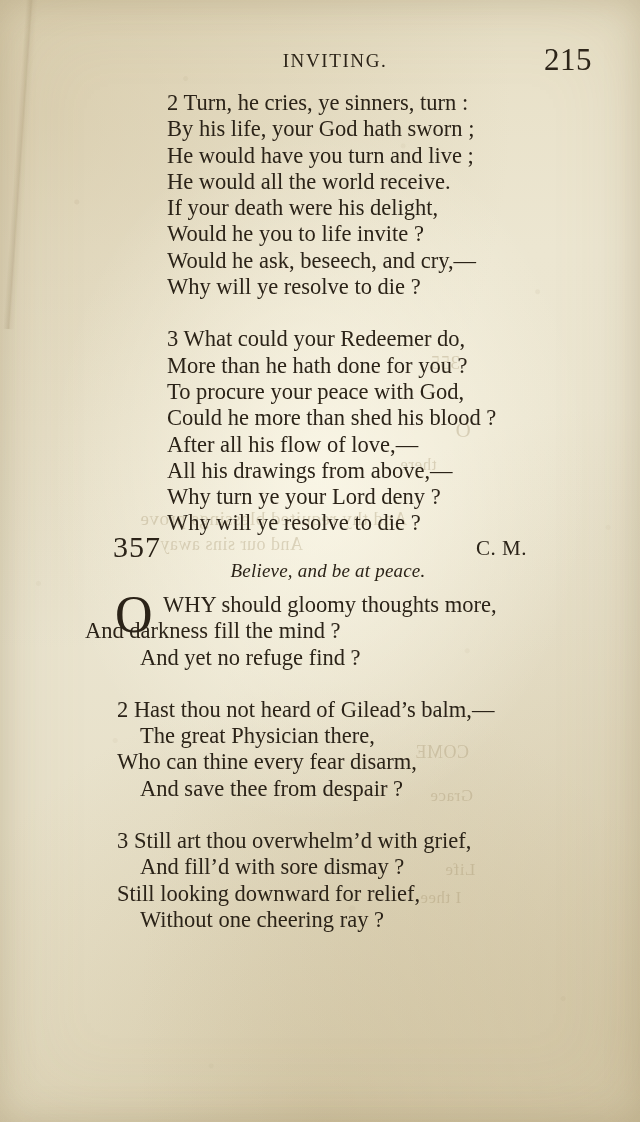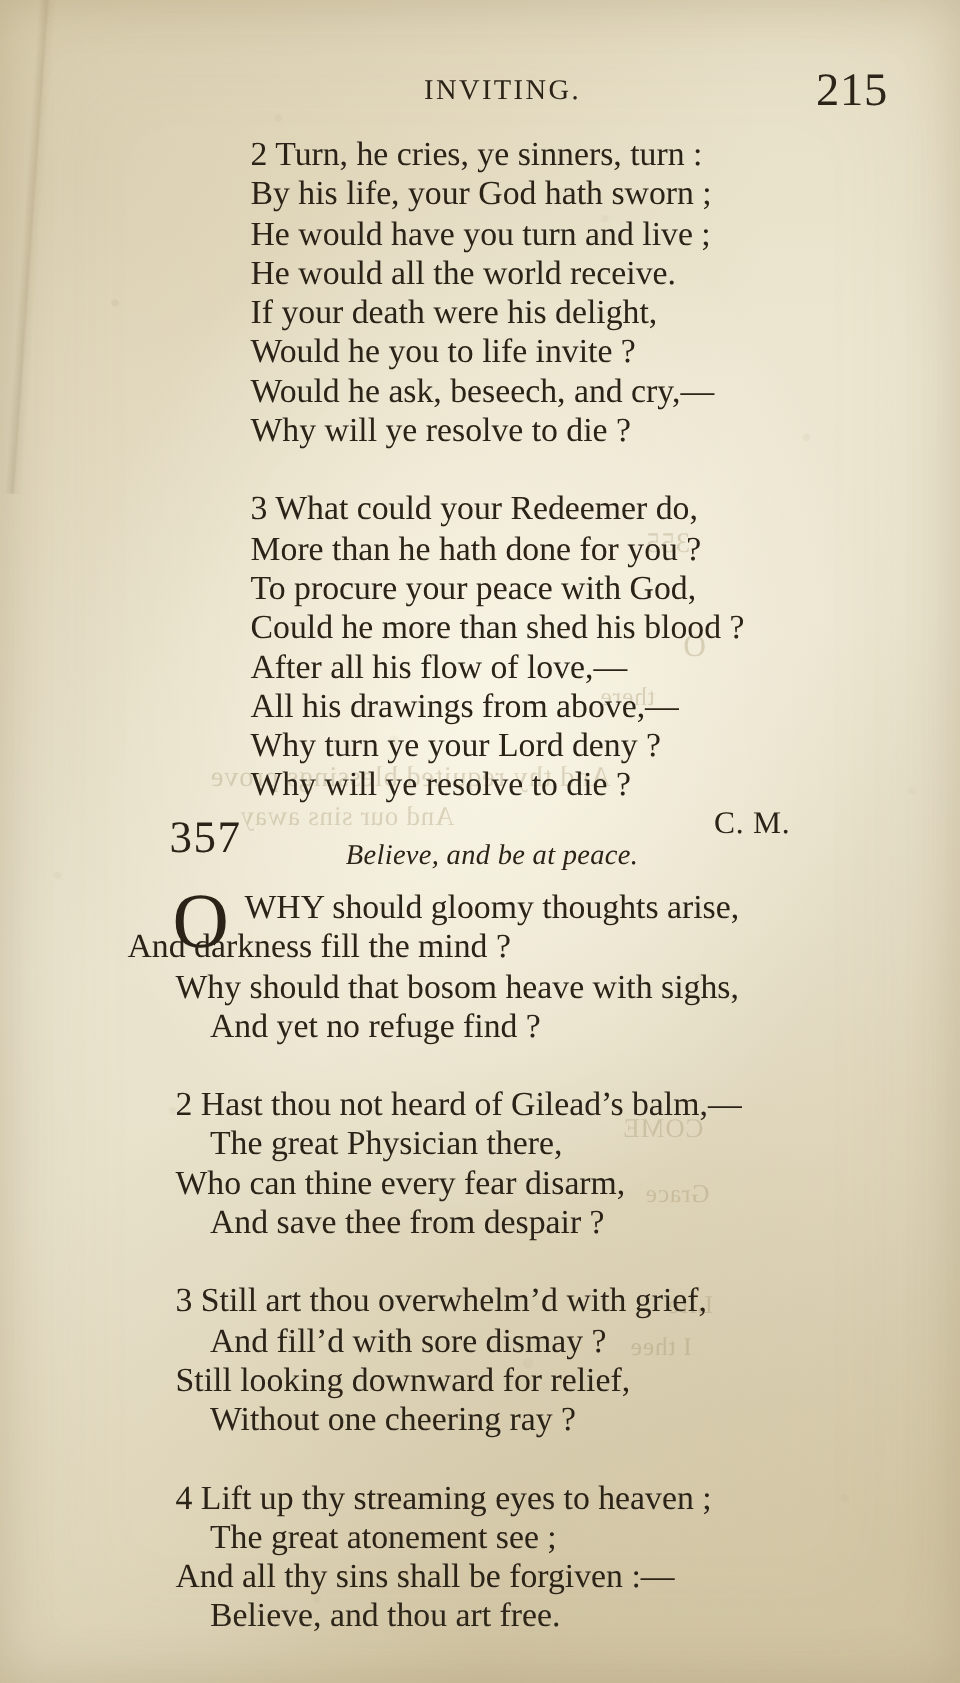--- a/index.html
+++ b/index.html
@@ -108,21 +108,21 @@
   .i2 { padding-left: 140px; font-family: Liberation Serif, serif; }   
   .stanza-gap { height: 26px; }
 
   
   .hymn-head {
     position: absolute;
     left: 0; right: 0;
   }
   .hymn-no {
     position: absolute;
-    left: 113px; top: 12px;
+    left: 113px; top: 0;
     font-size: 30px;
     letter-spacing: 1px;
   }
   .meter {
     position: absolute;
     right: 113px; top: 6px;
     font-size: 21px;
     letter-spacing: .5px;
   }
   .subtitle {
@@ -199,23 +199,22 @@
   <div class="hymn-head" style="top:530px;">
     <div class="hymn-no">357</div>
     <div class="meter">C. M.</div>
     <div class="subtitle">Believe, and be at peace.</div>
   </div>
 
   <div class="hymn" style="top:592px;">
 
     <div class="stanza opening">
       <span class="dropcap">O</span>
-      <div class="line dc-line1">WHY should gloomy thoughts arise,</div>
+      <div class="line dc-line1">WHY should gloomy thoughts more,</div>
       <div class="line dc-line2">And darkness fill the mind ?</div>
-      <div class="line i1">Why should that bosom heave with sighs,</div>
       <div class="line i2">And yet no refuge find ?</div>
     </div>
 
     <div class="stanza-gap"></div>
 
     <div class="stanza">
       <div class="line i1">2 Hast thou not heard of Gilead’s balm,—</div>
       <div class="line i2">The great Physician there,</div>
       <div class="line i1">Who can thine every fear disarm,</div>
       <div class="line i2">And save thee from despair ?</div>
@@ -225,22 +224,16 @@
 
     <div class="stanza">
       <div class="line i1">3 Still art thou overwhelm’d with grief,</div>
       <div class="line i2">And fill’d with sore dismay ?</div>
       <div class="line i1">Still looking downward for relief,</div>
       <div class="line i2">Without one cheering ray ?</div>
     </div>
 
     <div class="stanza-gap"></div>
 
-    <div class="stanza">
-      <div class="line i1">4 Lift up thy streaming eyes to heaven ;</div>
-      <div class="line i2">The great atonement see ;</div>
-      <div class="line i1">And all thy sins shall be forgiven :—</div>
-      <div class="line i2">Believe, and thou art free.</div>
-    </div>
   </div>
 
   <div class="edge-shade"></div>
 </div>
 
 </body></html>

